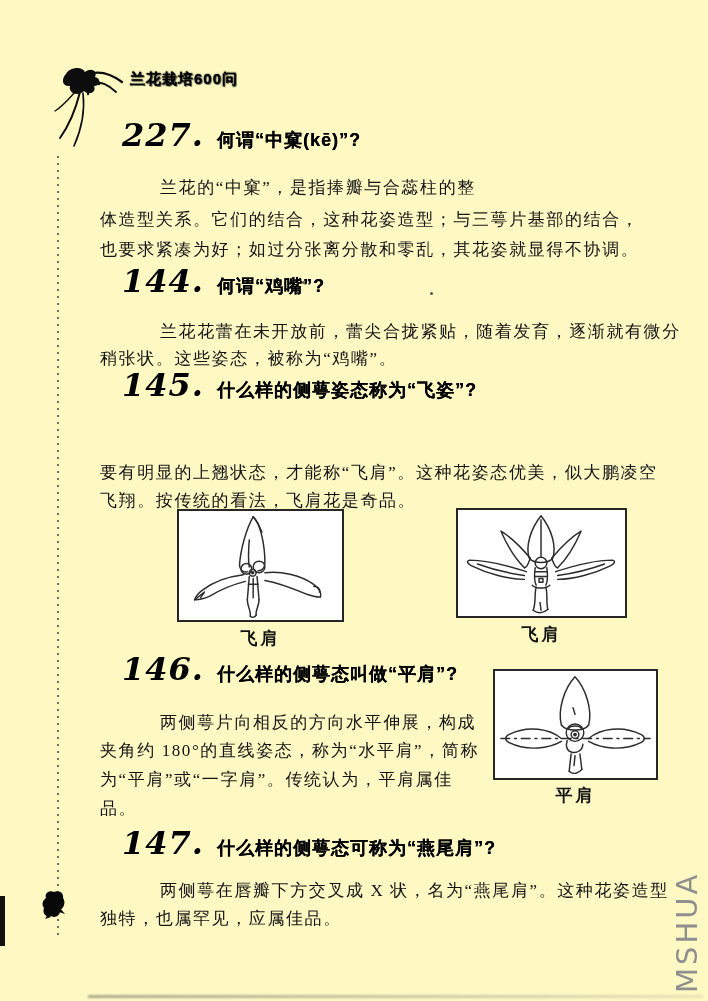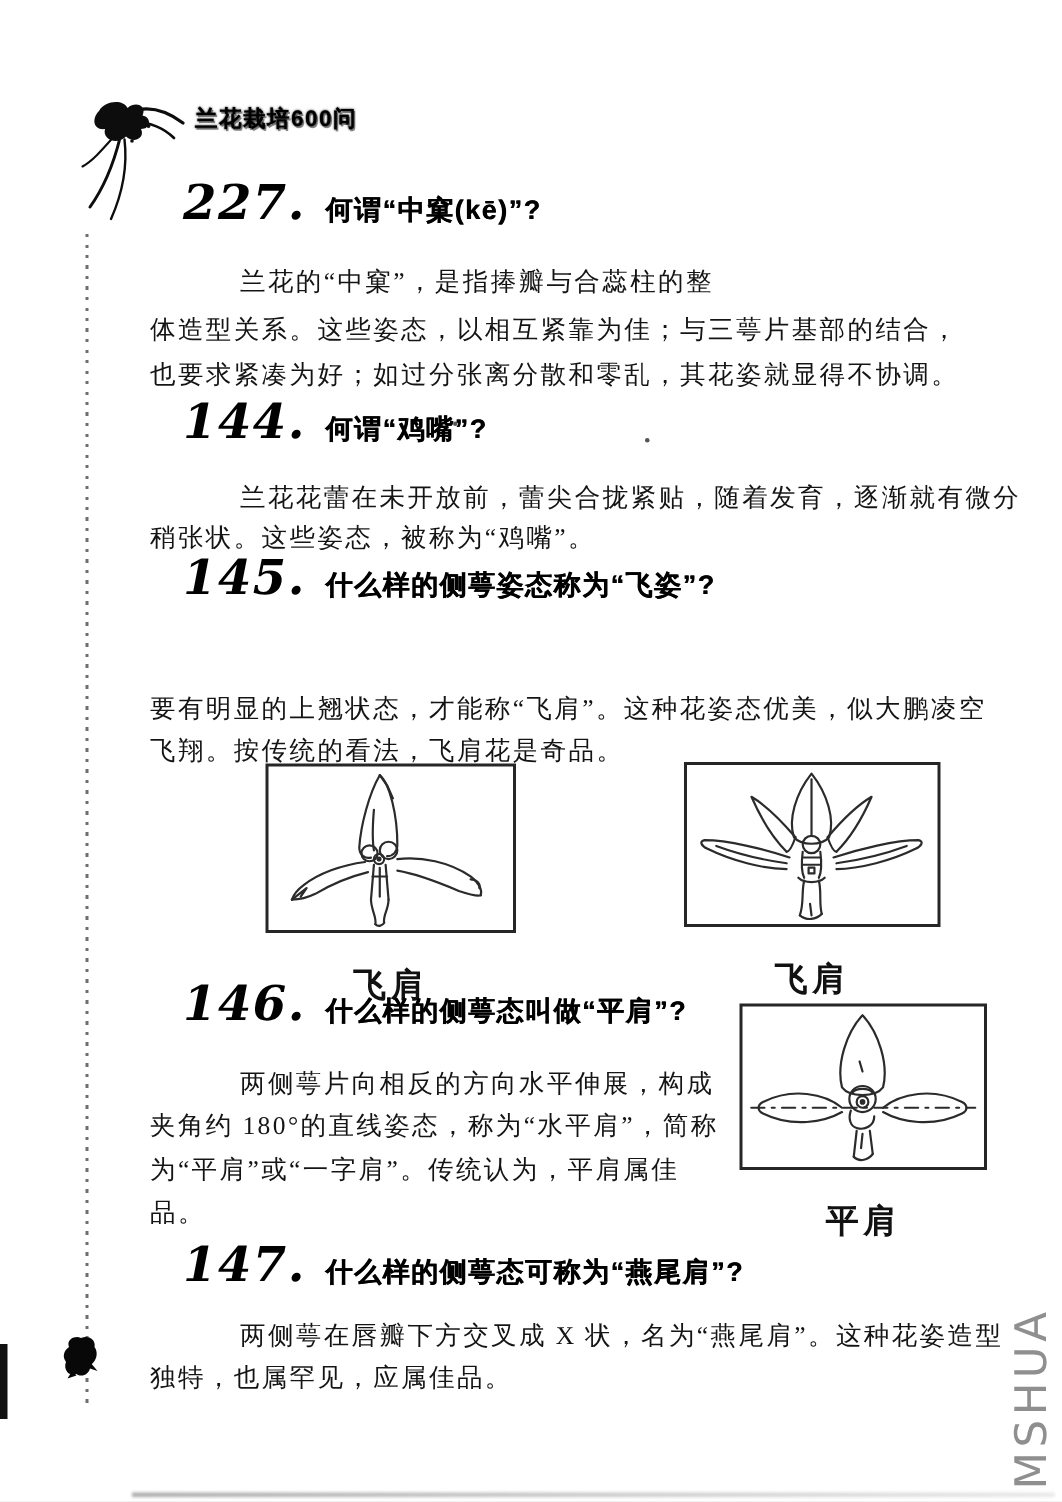--- a/index.html
+++ b/index.html
@@ -1,16 +1,16 @@
 <!DOCTYPE html>
 <html><head>
 <meta charset="utf-8">
 <style>
   html,body{margin:0;padding:0;background:#e8e8e8;}
-  .page{position:relative;width:708px;height:1001px;background:#ffffff;overflow:hidden;
+  .page{position:relative;width:708px;height:1001px;background:#fef9c3;overflow:hidden;
         font-family:"Liberation Serif",serif;color:#121212;}
 
   
   .logo{position:absolute;left:52px;top:60px;width:78px;height:92px;}
   .book-title{position:absolute;left:130px;top:70px;font-family:"Liberation Sans",sans-serif;
         font-size:15px;font-weight:800;letter-spacing:1px;color:#000;
         text-shadow:0 0 1.5px #000,1px 1px 0 rgba(0,0,0,.45);}
 
   
   .dotted{position:absolute;left:57px;top:156px;width:2px;height:784px;
@@ -32,21 +32,21 @@
   .bline{position:absolute;left:100px;font-size:17px;letter-spacing:1.6px;color:#141414;
         white-space:nowrap;margin-top:11px;}
   .indent{left:160px;}
 
   
   .figure{position:absolute;border:2px solid #262626;background:#fff;box-sizing:border-box;}
   .figure svg{display:block;width:100%;height:100%;}
   .fig-a{left:177px;top:509px;width:167px;height:113px;}
   .fig-b{left:456px;top:508px;width:171px;height:110px;}
   .fig-c{left:493px;top:669px;width:165px;height:111px;}
-  .figcap{position:absolute;text-align:center;font-size:22px;font-weight:700;letter-spacing:3px;color:#111;margin-top:15px;}
+  .figcap{position:absolute;text-align:center;font-size:17px;font-weight:700;letter-spacing:3px;color:#111;}
   .cap-a{left:177px;top:627px;width:167px;}
   .cap-b{left:456px;top:623px;width:171px;}
   .cap-c{left:493px;top:784px;width:165px;}
 
   
   .watermark{position:absolute;left:670px;top:993px;transform:rotate(-90deg);transform-origin:0 0;
         font-family:"DejaVu Sans",sans-serif;font-size:29px;letter-spacing:3px;color:#8f8f8f;
         white-space:nowrap;}
 </style>
 </head>
@@ -67,21 +67,21 @@
 
   <div class="book-title">兰花栽培600问</div>
 
   <div class="dotted"></div>
 
   <div class="qhead" style="top:116px">
     <span class="qnum">227.</span>
     <span class="qtitle">何谓“中窠(kē)”?</span>
   </div>
   <div class="bline indent" style="top:165px">兰花的“中窠”，是指捧瓣与合蕊柱的整</div>
-  <div class="bline" style="top:197px">体造型关系。这些姿态，以相互紧靠为佳；与三萼片基部的结合，</div>
+  <div class="bline" style="top:197px">体造型关系。它们的结合，这种花姿造型；与三萼片基部的结合，</div>
   <div class="bline" style="top:227px">也要求紧凑为好；如过分张离分散和零乱，其花姿就显得不协调。</div>
 
   <div class="qhead" style="top:262px">
     <span class="qnum">144.</span>
     <span class="qtitle">何谓“鸡嘴”?</span>
   </div>
   <div class="bline indent" style="top:309px">兰花花蕾在未开放前，蕾尖合拢紧贴，随着发育，逐渐就有微分</div>
   <div class="bline" style="top:336px">稍张状。这些姿态，被称为“鸡嘴”。</div>
   <div class="speck" style="left:302px;top:281px"></div>
   <div class="speck" style="left:430px;top:292px"></div>

